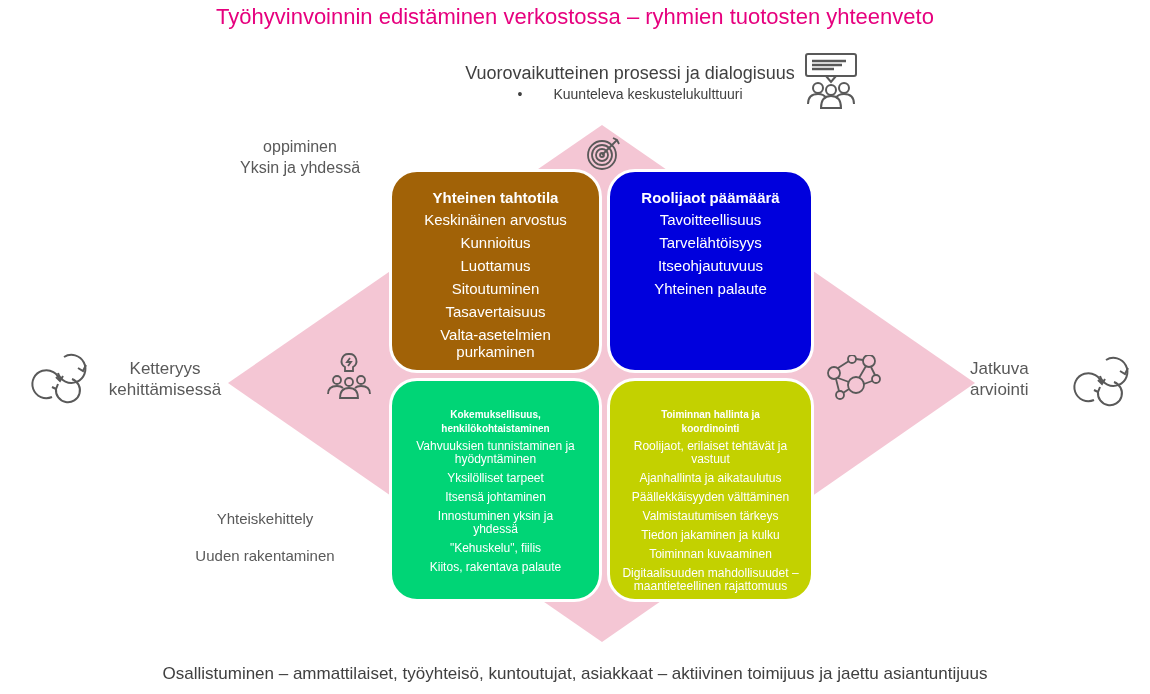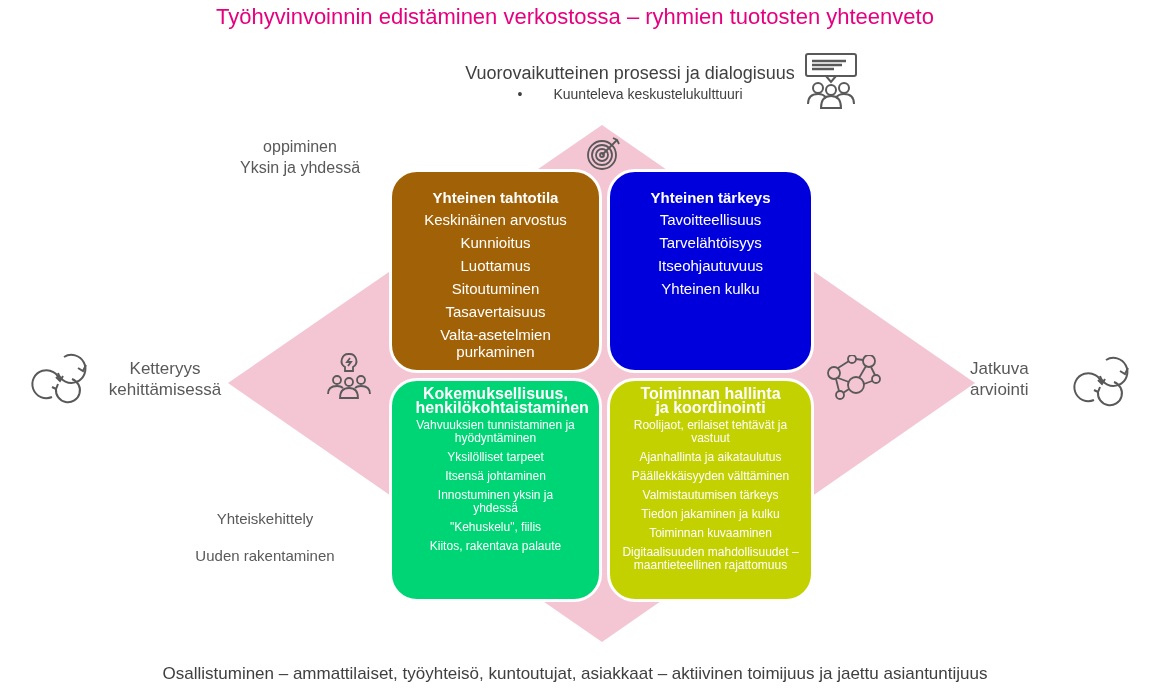--- a/index.html
+++ b/index.html
@@ -16,21 +16,21 @@
   svg.diamond { position:absolute; left:0; top:0; }
   .box { position:absolute; border-radius:28px; border:3px solid #ffffff; box-sizing:border-box;
          color:#ffffff; text-align:center; display:flex; flex-direction:column; align-items:center; }
   .box .head { font-weight:bold; }
   .box.pink { left:389px; top:169px; width:213px; height:204px; background:#a16207; padding-top:16px; }
   .box.blue { left:607px; top:169px; width:207px; height:204px; background:#0000dd; padding-top:16px; }
   .box.green { left:389px; top:378px; width:213px; height:224px; background:#00d576; padding-top:6px; }
   .box.yellow { left:607px; top:378px; width:207px; height:224px; background:#c3d100; padding-top:6px; }
   .box.pink .head, .box.blue .head { font-size:15px; line-height:20px; margin-bottom:3px; }
   .box.pink .item, .box.blue .item { font-size:15px; line-height:17px; margin-bottom:6px; padding:0 8px; }
-  .box.green .head, .box.yellow .head { font-size:16px; line-height:14px; margin-bottom:4px; padding:0 10px; }
+  .box.green .head, .box.yellow .head { font-size:10px; line-height:14px; margin-bottom:4px; padding:0 10px;margin-top:21px; }
   .box.green .item, .box.yellow .item { font-size:12px; line-height:13px; margin-bottom:6px; padding:0 8px; }
   .icon { position:absolute; }
 </style>
 </head>
 <body>
 
 <div class="abs title">Työhyvinvoinnin edistäminen verkostossa – ryhmien tuotosten yhteenveto</div>
 
 <svg class="diamond" width="1150" height="694">
   <polygon points="602,125 975,383 602,642 228,383" fill="#f4c6d4"></polygon>
@@ -144,25 +144,25 @@
   <div class="head">Yhteinen tahtotila</div>
   <div class="item">Keskinäinen arvostus</div>
   <div class="item">Kunnioitus</div>
   <div class="item">Luottamus</div>
   <div class="item">Sitoutuminen</div>
   <div class="item">Tasavertaisuus</div>
   <div class="item" style="width:140px;">Valta-asetelmien purkaminen</div>
 </div>
 
 <div class="box blue">
-  <div class="head">Yhteinen tärkeys</div>
+  <div class="head">Roolijaot päämäärä</div>
   <div class="item">Tavoitteellisuus</div>
   <div class="item">Tarvelähtöisyys</div>
   <div class="item">Itseohjautuvuus</div>
-  <div class="item">Yhteinen kulku</div>
+  <div class="item">Yhteinen palaute</div>
 </div>
 
 <div class="box green">
   <div class="head" style="width:160px;">Kokemuksellisuus, henkilökohtaistaminen</div>
   <div class="item" style="width:170px;">Vahvuuksien tunnistaminen ja hyödyntäminen</div>
   <div class="item">Yksilölliset tarpeet</div>
   <div class="item">Itsensä johtaminen</div>
   <div class="item" style="width:140px;">Innostuminen yksin ja yhdessä</div>
   <div class="item">"Kehuskelu", fiilis</div>
   <div class="item">Kiitos, rakentava palaute</div>

